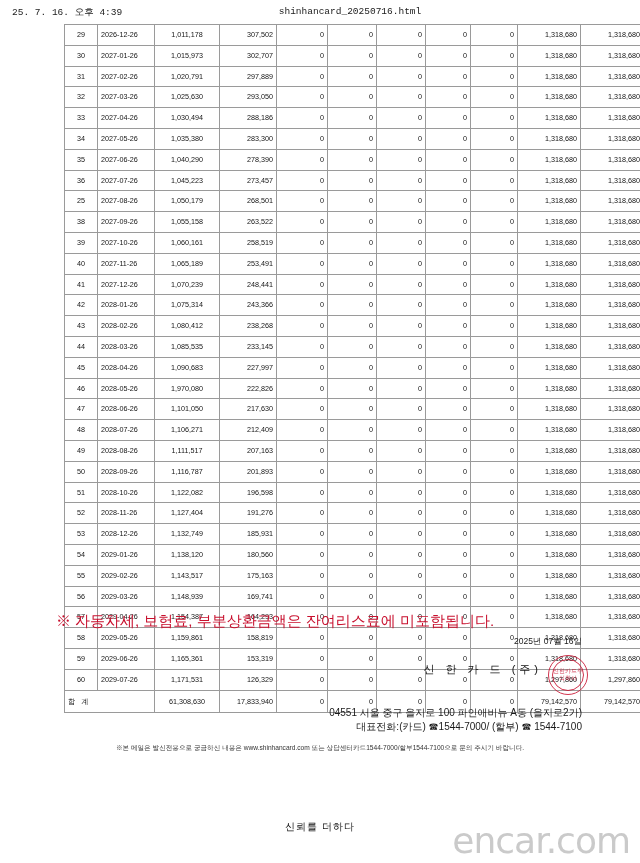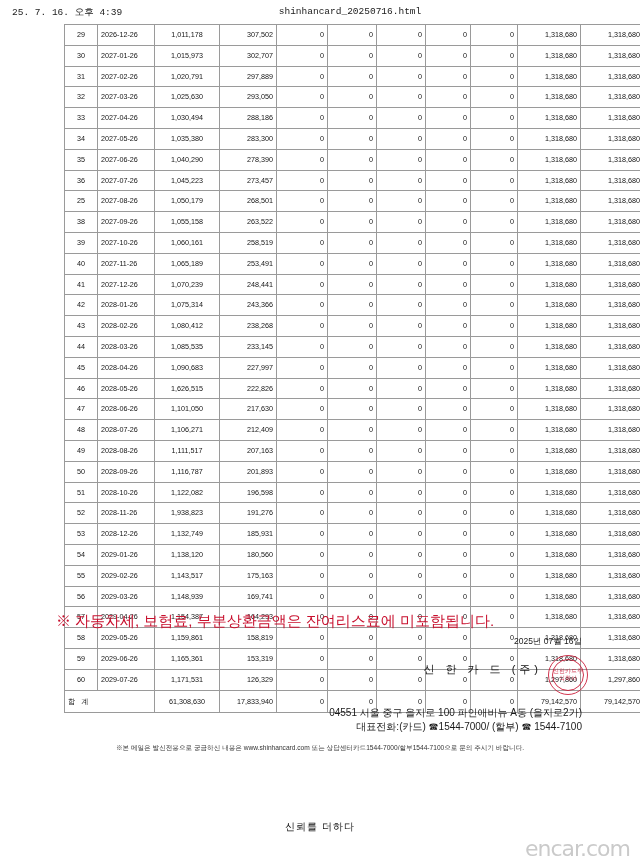--- a/index.html
+++ b/index.html
@@ -172,21 +172,21 @@
     width: 640px;
     text-align: center;
     font-size: 10px;
     color: #111;
     letter-spacing: 1px;
   }
   .watermark {
     position: absolute;
     bottom: 2px;
     right: 10px;
-    font-size: 22px;
+    font-size: 36px;
     color: #b9b9b9;
     font-family: "DejaVu Sans", sans-serif;
     letter-spacing: -1px;
     opacity: 0.75;
   }
 </style>
 </head>
 <body>
 
 <div class="page-header">
@@ -414,21 +414,21 @@
           <td class="c-z2">0</td>
           <td class="c-z3">0</td>
           <td class="c-z4">0</td>
           <td class="c-z5">0</td>
           <td class="c-b1">1,318,680</td>
           <td class="c-b2">1,318,680</td>
         </tr>
         <tr>
           <td class="c-no">46</td>
           <td class="c-date">2028-05-26</td>
-          <td class="c-amt1">1,626,515</td>
+          <td class="c-amt1">1,970,080</td>
           <td class="c-amt2">222,826</td>
           <td class="c-z1">0</td>
           <td class="c-z2">0</td>
           <td class="c-z3">0</td>
           <td class="c-z4">0</td>
           <td class="c-z5">0</td>
           <td class="c-b1">1,318,680</td>
           <td class="c-b2">1,318,680</td>
         </tr>
         <tr>
@@ -492,21 +492,21 @@
           <td class="c-z2">0</td>
           <td class="c-z3">0</td>
           <td class="c-z4">0</td>
           <td class="c-z5">0</td>
           <td class="c-b1">1,318,680</td>
           <td class="c-b2">1,318,680</td>
         </tr>
         <tr>
           <td class="c-no">52</td>
           <td class="c-date">2028-11-26</td>
-          <td class="c-amt1">1,938,823</td>
+          <td class="c-amt1">1,127,404</td>
           <td class="c-amt2">191,276</td>
           <td class="c-z1">0</td>
           <td class="c-z2">0</td>
           <td class="c-z3">0</td>
           <td class="c-z4">0</td>
           <td class="c-z5">0</td>
           <td class="c-b1">1,318,680</td>
           <td class="c-b2">1,318,680</td>
         </tr>
         <tr>

